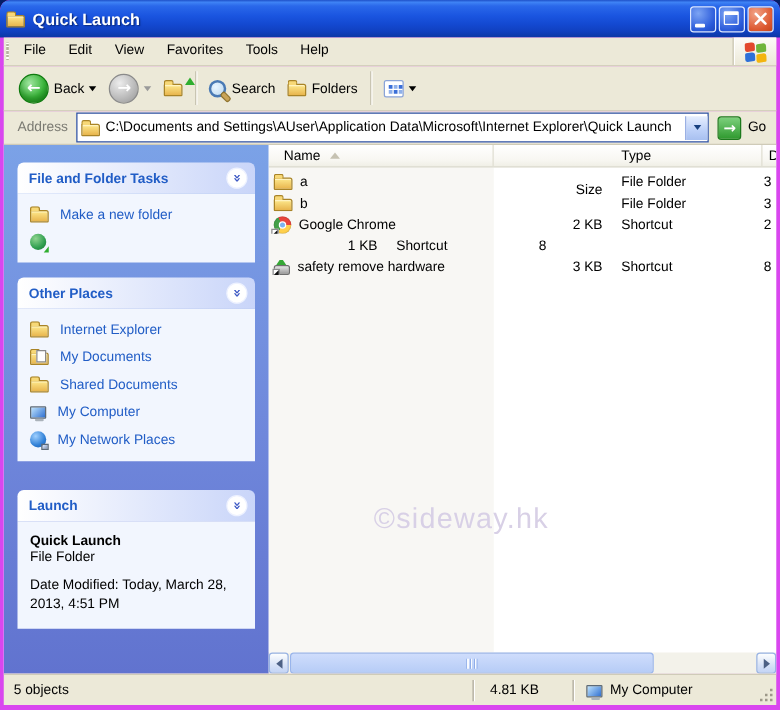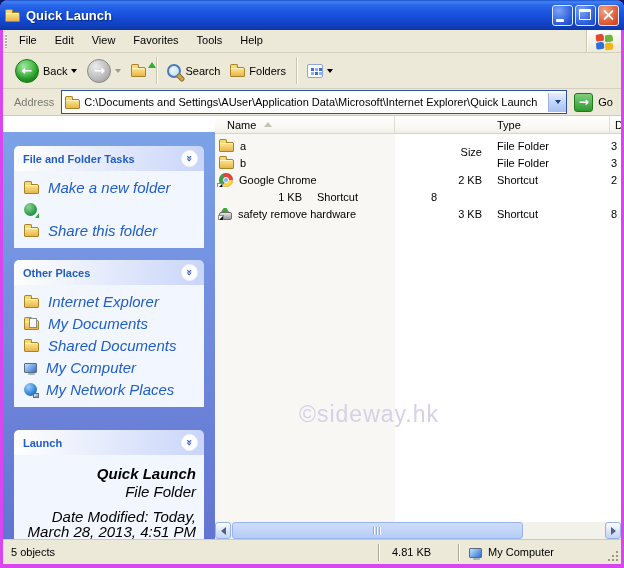--- a/index.html
+++ b/index.html
@@ -64,28 +64,28 @@
   
   .addressbar{left:3px;top:89px;width:618px;height:27px;background:#ece9d8;border-bottom:1px solid #cfcbb8;box-sizing:border-box;display:flex;align-items:center;font-size:11px;}
   .addr-label{color:#7a7a72;margin:0 7px 0 4px;}
   .combo{display:flex;align-items:center;height:24px;background:#fff;border:1px solid #2c4fa0;box-sizing:border-box;flex:1;padding-left:3px;gap:4px;}
   .combo-text{flex:1;white-space:nowrap;overflow:hidden;font-size:11px;color:#000;}
   .combo-btn{width:17px;height:19px;background:linear-gradient(180deg,#e6eefe,#bcd0f8 60%,#a8c0f0);border-left:1px solid #9ab0e4;display:flex;align-items:center;justify-content:center;}
   .gobox{display:flex;align-items:center;gap:5px;padding:0 8px 0 7px;}
   .gobtn{width:19px;height:19px;border-radius:3px;background:linear-gradient(180deg,#7dd07d,#2f9a2f);border:1px solid #1d7a1d;color:#fff;display:flex;align-items:center;justify-content:center;font:700 12px "DejaVu Sans",sans-serif;box-sizing:border-box;}
   
   .content{left:3px;top:116px;width:618px;height:423px;background:#fff;overflow:hidden;}
-  .sidebar{position:absolute;left:0;top:16px;width:212px;height:423px;background:linear-gradient(180deg,#7ba2e7 0%,#6f87db 55%,#6173cf 100%);box-sizing:border-box;padding-top:14px;overflow:hidden;text-align:right;}
+  .sidebar{position:absolute;left:0;top:0;width:212px;height:423px;background:linear-gradient(180deg,#7ba2e7 0%,#6f87db 55%,#6173cf 100%);box-sizing:border-box;padding-top:14px;overflow:hidden;}
   .panel{margin:0 10px 0 11px;width:190px;}
   .panel.p2{margin-top:12px;} .panel.p3{margin-top:23px;}
   .phead{height:25px;border-radius:5px 5px 0 0;background:linear-gradient(90deg,#ffffff,#c9d5f9);display:flex;align-items:center;justify-content:space-between;padding:0 6px 0 9px;box-sizing:border-box;}
   .ptitle{color:#215dc6;font-weight:700;font-size:11px;}
   .chev{width:17px;height:17px;border-radius:50%;background:#fff;border:1px solid #eef2ff;display:flex;align-items:center;justify-content:center;box-sizing:border-box;}
   .chev span{display:block;color:#3b57c4;font:700 11px "DejaVu Sans",sans-serif;transform:rotate(90deg);line-height:1;}
-  .pbody{background:#f2f6fe;padding:10px 6px 8px 10px;font-size:15px;color:#215dc6;font-style:italic;}
+  .pbody{background:#f2f6fe;padding:10px 6px 8px 10px;font-size:11px;color:#215dc6;}
   .pitem{display:flex;gap:9px;margin-bottom:8px;align-items:flex-start;}
   .pitem:last-child{margin-bottom:2px;}
   .pitem .lab{line-height:14px;}
   .pbody.details{color:#000;padding:10px 8px 12px 10px;}
   .d-name{font-weight:700;margin-bottom:1px;}
   .d-type{margin-bottom:9px;}
   .d-mod{line-height:15px;}
   
   .list{position:absolute;left:212px;top:0;width:406px;height:406px;background:#fff;overflow:hidden;}
   .tint{position:absolute;left:0;top:18px;width:180px;height:388px;background:#f8f7f4;}
@@ -213,24 +213,20 @@
             </span>
         </div>
         <div class="pbody">
           <div class="pitem">
             <span class="ic ic-folder"></span>
             <span class="lab">Make a new folder</span>
           </div>
           <div class="pitem">
             <span class="ic ic-globe"></span>
           </div>
-          <div class="pitem">
-            <span class="ic ic-folder"></span>
-            <span class="lab">Share this folder</span>
-          </div>
         </div>
       </div>
 
       <div class="panel p2">
         <div class="phead">
           <span class="ptitle">Other Places</span>
           <span class="chev">
               <span>»</span>
             </span>
         </div>

